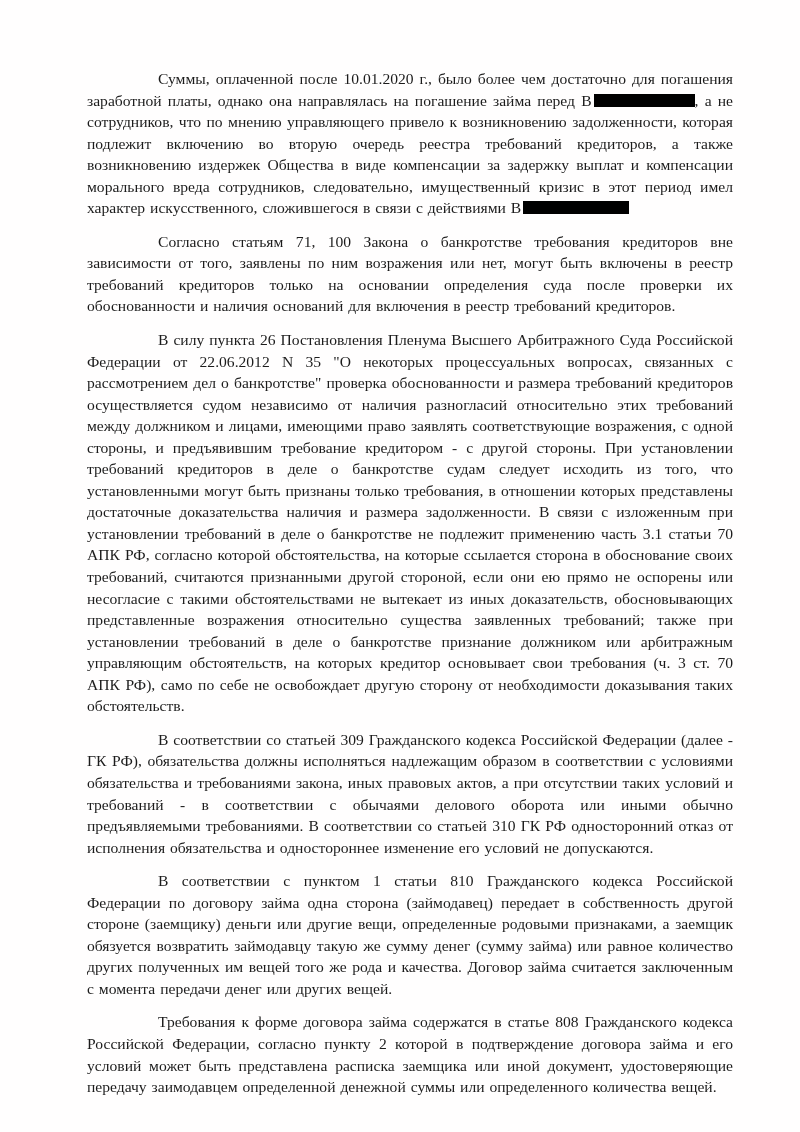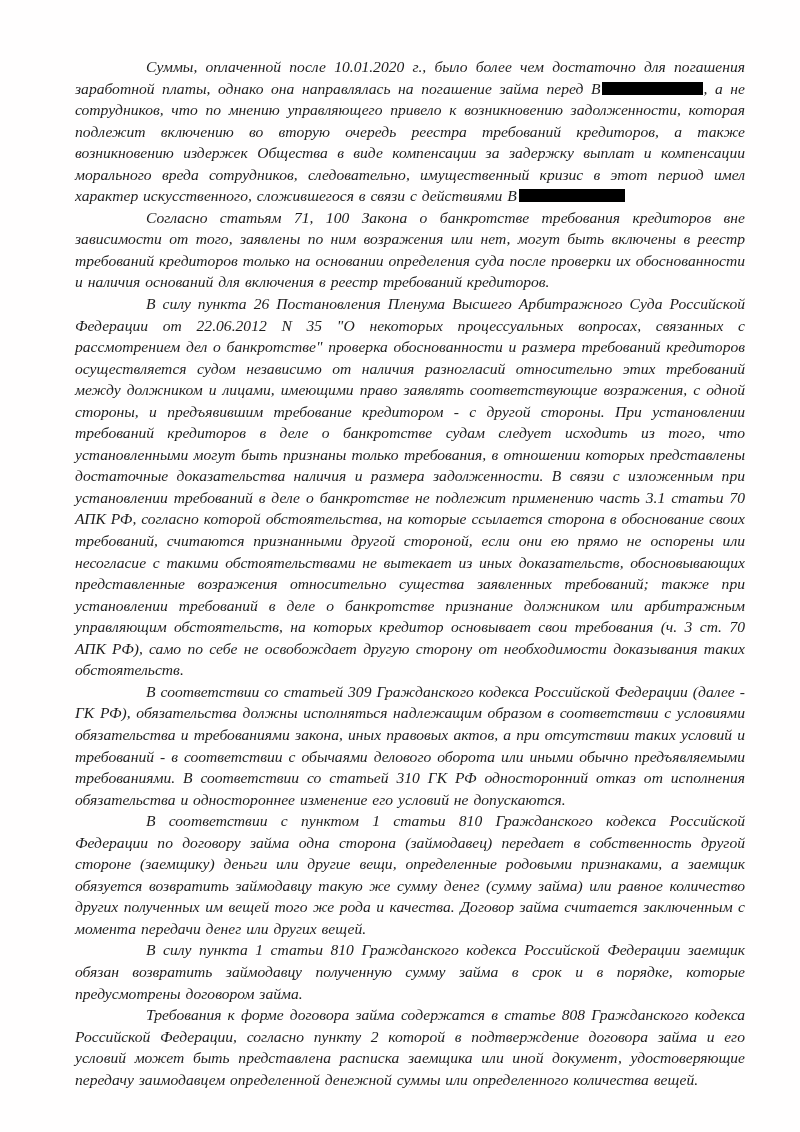--- a/index.html
+++ b/index.html
@@ -20,25 +20,24 @@
     top: 56px;
     left: 75px;
     width: 670px;
     font-family: "Liberation Serif", "DejaVu Serif", serif;
     font-size: 15.6px;
     line-height: 21.55px;
     color: #1c1c1c;
     text-align: justify;
   }
   .text-block p {
-    margin: 0;
+    margin: 12px;
     padding: 0;
     text-indent: 71px;
     word-spacing: 1px;
-    font-style: italic;
   }
   .redaction {
     display: inline-block;
     height: 13px;
     background: #000000;
     vertical-align: baseline;
     transform: translateY(1px);
     margin-left: 2px;
   }
   .redaction.r1 { width: 101px; }
@@ -53,19 +52,18 @@
     <p><span>Суммы, оплаченной после 10.01.2020 г., было более чем достаточно для погашения заработной платы, однако она направлялась на погашение займа перед В</span><span class="redaction r1"></span><span>, а не сотрудников, что по мнению управляющего привело к возникновению задолженности, которая подлежит включению во вторую очередь реестра требований кредиторов, а также возникновению издержек Общества в виде компенсации за задержку выплат и компенсации морального вреда сотрудников, следовательно, имущественный кризис в этот период имел характер искусственного, сложившегося в связи с действиями В</span><span class="redaction r2"></span></p>
 
     <p>Согласно статьям 71, 100 Закона о банкротстве требования кредиторов вне зависимости от того, заявлены по ним возражения или нет, могут быть включены в реестр требований кредиторов только на основании определения суда после проверки их обоснованности и наличия оснований для включения в реестр требований кредиторов.</p>
 
     <p>В силу пункта 26 Постановления Пленума Высшего Арбитражного Суда Российской Федерации от 22.06.2012 N 35 "О некоторых процессуальных вопросах, связанных с рассмотрением дел о банкротстве" проверка обоснованности и размера требований кредиторов осуществляется судом независимо от наличия разногласий относительно этих требований между должником и лицами, имеющими право заявлять соответствующие возражения, с одной стороны, и предъявившим требование кредитором - с другой стороны. При установлении требований кредиторов в деле о банкротстве судам следует исходить из того, что установленными могут быть признаны только требования, в отношении которых представлены достаточные доказательства наличия и размера задолженности. В связи с изложенным при установлении требований в деле о банкротстве не подлежит применению часть 3.1 статьи 70 АПК РФ, согласно которой обстоятельства, на которые ссылается сторона в обоснование своих требований, считаются признанными другой стороной, если они ею прямо не оспорены или несогласие с такими обстоятельствами не вытекает из иных доказательств, обосновывающих представленные возражения относительно существа заявленных требований; также при установлении требований в деле о банкротстве признание должником или арбитражным управляющим обстоятельств, на которых кредитор основывает свои требования (ч. 3 ст. 70 АПК РФ), само по себе не освобождает другую сторону от необходимости доказывания таких обстоятельств.</p>
 
     <p>В соответствии со статьей 309 Гражданского кодекса Российской Федерации (далее - ГК РФ), обязательства должны исполняться надлежащим образом в соответствии с условиями обязательства и требованиями закона, иных правовых актов, а при отсутствии таких условий и требований - в соответствии с обычаями делового оборота или иными обычно предъявляемыми требованиями. В соответствии со статьей 310 ГК РФ односторонний отказ от исполнения обязательства и одностороннее изменение его условий не допускаются.</p>
 
     <p>В соответствии с пунктом 1 статьи 810 Гражданского кодекса Российской Федерации по договору займа одна сторона (займодавец) передает в собственность другой стороне (заемщику) деньги или другие вещи, определенные родовыми признаками, а заемщик обязуется возвратить займодавцу такую же сумму денег (сумму займа) или равное количество других полученных им вещей того же рода и качества. Договор займа считается заключенным с момента передачи денег или других вещей.</p>
 
-    <p>В силу пункта 1 статьи 810 Гражданского кодекса Российской Федерации заемщик обязан возвратить займодавцу полученную сумму займа в срок и в порядке, которые предусмотрены договором займа.</p>
 
     <p>Требования к форме договора займа содержатся в статье 808 Гражданского кодекса Российской Федерации, согласно пункту 2 которой в подтверждение договора займа и его условий может быть представлена расписка заемщика или иной документ, удостоверяющие передачу заимодавцем определенной денежной суммы или определенного количества вещей.</p>
 
 
   </div>
 </div>
 
 </body></html>

